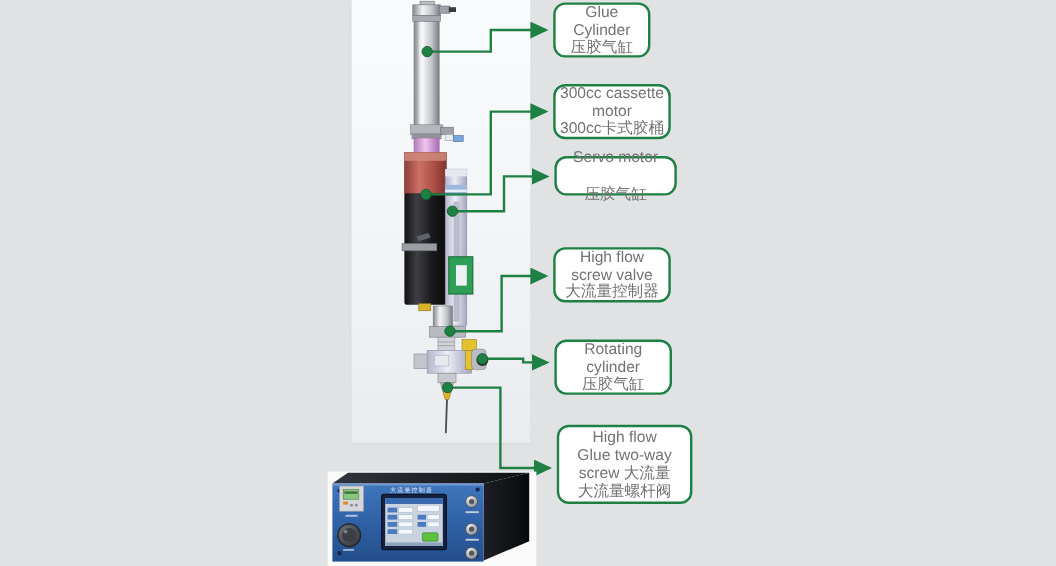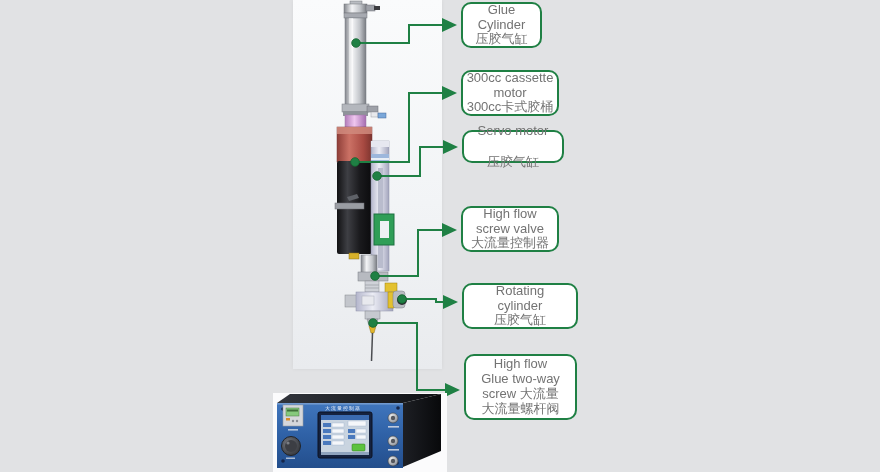--- a/index.html
+++ b/index.html
@@ -254,21 +254,21 @@
     <div class="cl">Servo motor</div>
     <div class="cl">压胶气缸</div>
   </div>
 
   <div class="callout" style="left:461px;top:206px;width:98px;height:46px;">
     <div class="cl">High flow</div>
     <div class="cl">screw valve</div>
     <div class="cl">大流量控制器</div>
   </div>
 
-  <div class="callout" style="left:462px;top:283px;width:116px;height:46px;">
+  <div class="callout" style="left:462px;top:283px;width:98px;height:46px;">
     <div class="cl">Rotating</div>
     <div class="cl">cylinder</div>
     <div class="cl">压胶气缸</div>
   </div>
 
   <div class="callout" style="left:464px;top:354px;width:113px;height:66px;">
     <div class="cl">High flow</div>
     <div class="cl">Glue two-way</div>
     <div class="cl">screw  大流量</div>
     <div class="cl">大流量螺杆阀</div>

